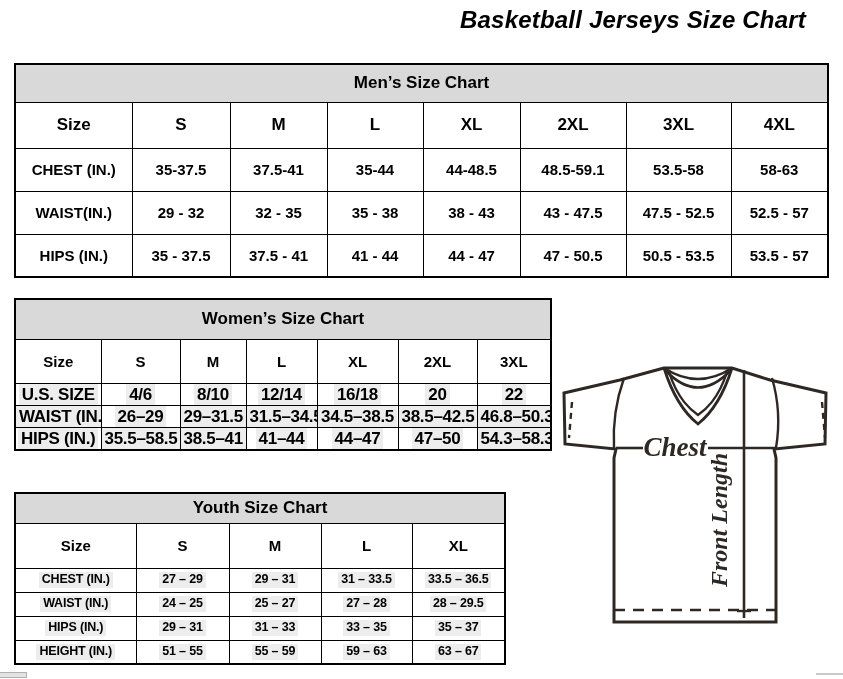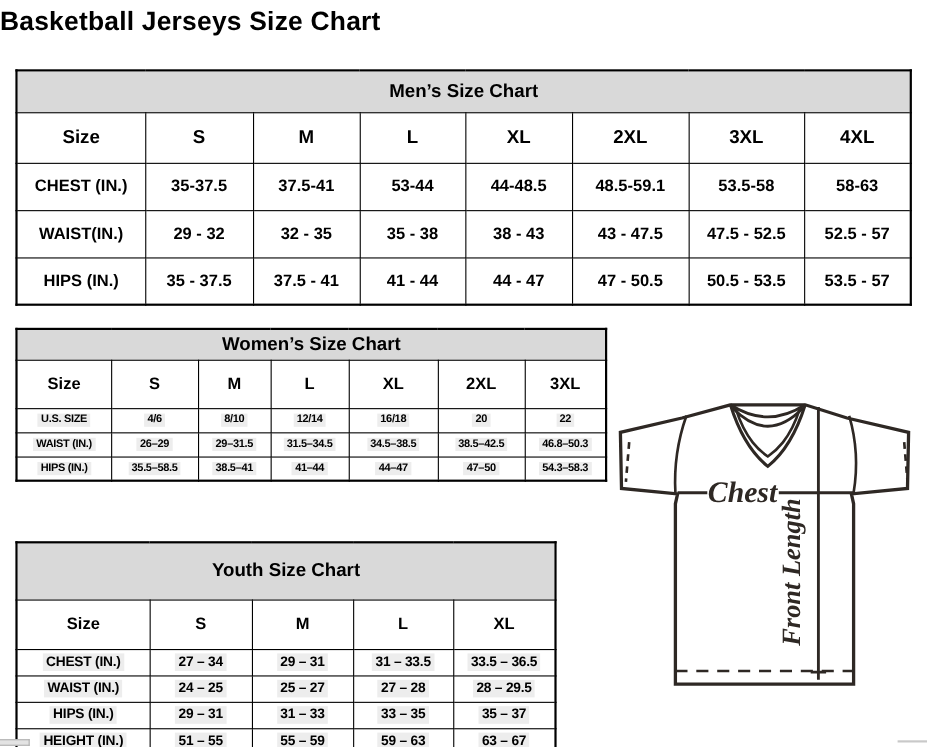--- a/index.html
+++ b/index.html
@@ -1,32 +1,32 @@
 <!DOCTYPE html>
 <html><head>
 <meta charset="utf-8">
 <style>
   html,body{margin:0;padding:0;background:#fff;}
   .page{position:relative;width:843px;height:679px;background:#fff;overflow:hidden;
         font-family:"Liberation Sans", sans-serif;color:#000;}
-  .title{position:absolute;top:6px;left:0;width:806px;margin:0;text-align:left;
-         font-size:24px;font-weight:bold;letter-spacing:0.2px;}
+  .title{position:absolute;top:6px;left:0;width:806px;margin:0;text-align:right;
+         font-size:24px;font-weight:bold;letter-spacing:0.2px;font-style:italic;}
   table.tbl{position:absolute;border-collapse:collapse;table-layout:fixed;
             border:2px solid #000;background:#fff;padding-left:37px;}
   table.tbl td{border:1px solid #000;text-align:center;vertical-align:middle;
                padding:0;white-space:nowrap;overflow:hidden;font-weight:bold;}
   td.ttl-cell{background:#d9d9d9;font-size:17px;}
   .men{left:14px;top:63px;width:815px;}
   .men tr.ttl{height:38px;} .men tr.hdr{height:46px;} .men tr.dr{height:43px;}
   .men tr.hdr td{font-size:17px;} .men tr.dr td{font-size:15px;}
   .wom{left:14px;top:298px;width:538px;}
-  .wom tr.ttl{height:28px;margin-left:36px;} .wom tr.hdr{height:44px;} .wom tr.dr{height:22px;}
-  .wom tr.hdr td{font-size:15px;} .wom tr.dr td{font-size:10px;letter-spacing:-0.3px;}
+  .wom tr.ttl{height:40px;margin-left:36px;} .wom tr.hdr{height:44px;} .wom tr.dr{height:22px;}
+  .wom tr.hdr td{font-size:15px;} .wom tr.dr td{font-size:17px;letter-spacing:-0.3px;}
   .you{left:14px;top:492px;width:492px;}
-  .you tr.ttl{height:52px;} .you tr.hdr{height:45px;} .you tr.dr{height:24px;}
+  .you tr.ttl{height:30px;} .you tr.hdr{height:45px;} .you tr.dr{height:24px;}
   .you tr.hdr td{font-size:15px;} .you tr.dr td{font-size:12.5px;letter-spacing:-0.2px;}
   .hl{background:#ededed;padding:0 3px;display:inline-block;line-height:1.25;}
   .jersey{position:absolute;left:556px;top:360px;width:282px;height:292px;}
   .jersey path, .jersey line{fill:none;stroke:#2e2824;}
   .jersey text{fill:#2e2824;font-family:"Liberation Serif", serif;
                font-style:italic;font-weight:bold;}
   .sb-left{position:absolute;left:0;top:672px;width:26px;height:4px;
            background:#e3e3e3;border:1px solid #b0b0b0;border-left:none;}
   .sb-right{position:absolute;left:816px;top:673px;width:27px;height:2px;background:#c9c9c9;}
 </style>
@@ -59,21 +59,21 @@
         <td>L</td>
         <td>XL</td>
         <td>2XL</td>
         <td>3XL</td>
         <td>4XL</td>
       </tr>
       <tr class="dr">
         <td>CHEST (IN.)</td>
         <td>35-37.5</td>
         <td>37.5-41</td>
-        <td>53-44</td>
+        <td>35-44</td>
         <td>44-48.5</td>
         <td>48.5-59.1</td>
         <td>53.5-58</td>
         <td>58-63</td>
       </tr>
       <tr class="dr">
         <td>WAIST(IN.)</td>
         <td>29 - 32</td>
         <td>32 - 35</td>
         <td>35 - 38</td>
@@ -162,21 +162,21 @@
       </tr>
       <tr class="hdr">
         <td>Size</td>
         <td>S</td>
         <td>M</td>
         <td>L</td>
         <td>XL</td>
       </tr>
       <tr class="dr">
         <td><span class="hl">CHEST (IN.)</span></td>
-        <td><span class="hl">27 – 34</span></td>
+        <td><span class="hl">27 – 29</span></td>
         <td><span class="hl">29 – 31</span></td>
         <td><span class="hl">31 – 33.5</span></td>
         <td><span class="hl">33.5 – 36.5</span></td>
       </tr>
       <tr class="dr">
         <td><span class="hl">WAIST (IN.)</span></td>
         <td><span class="hl">24 – 25</span></td>
         <td><span class="hl">25 – 27</span></td>
         <td><span class="hl">27 – 28</span></td>
         <td><span class="hl">28 – 29.5</span></td>

